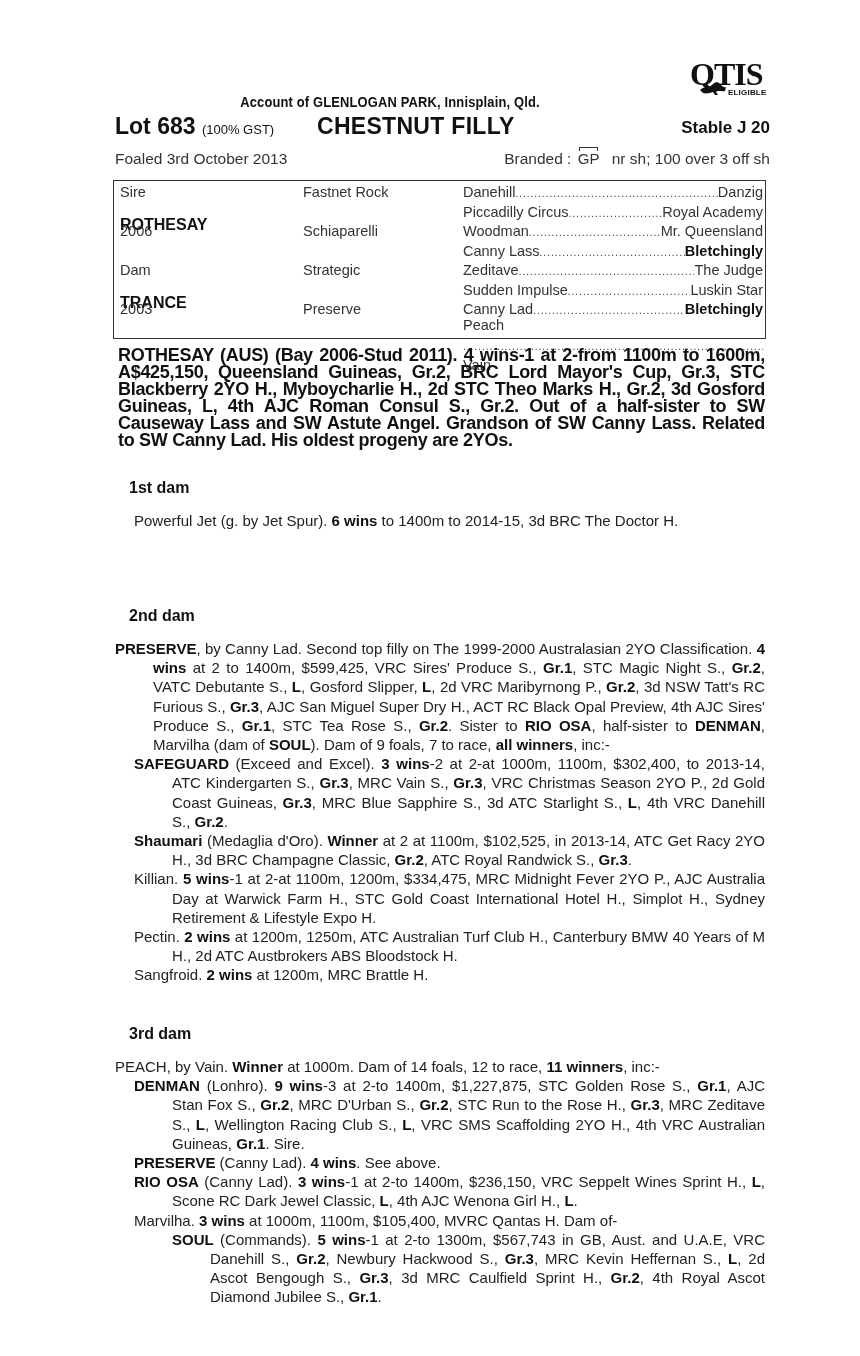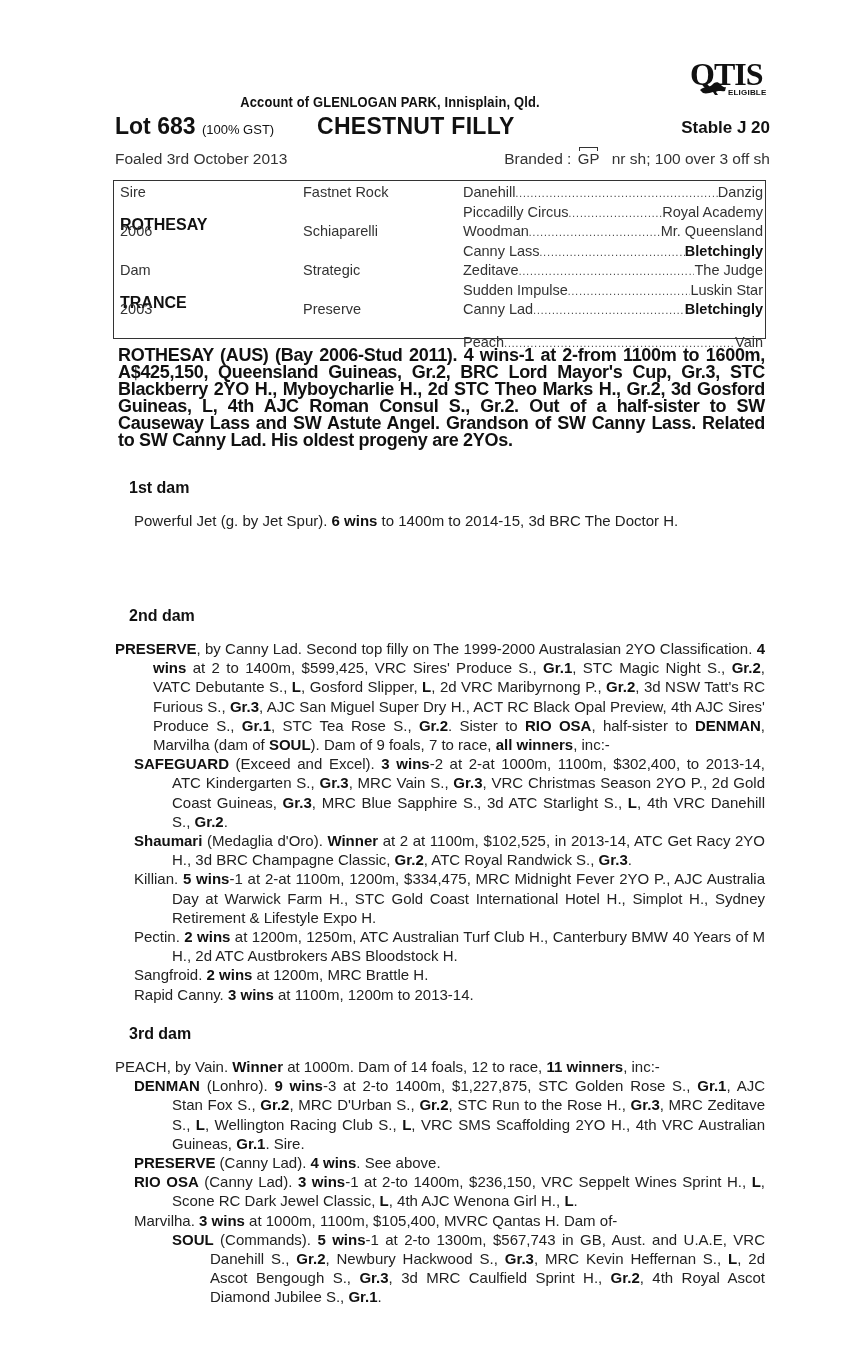--- a/index.html
+++ b/index.html
@@ -109,21 +109,21 @@
     <div class="gp" style="top:99.5px;">
         <span class="name">Sudden Impulse</span>
         <span class="dots"></span>
         <span class="sire">Luskin Star</span>
       </div>
     <div class="gp" style="top:119px;">
         <span class="name">Canny Lad</span>
         <span class="dots"></span>
         <span class="sire b">Bletchingly</span>
       </div>
-    <div class="gp" style="top:152px;">
+    <div class="gp" style="top:135px;flex-direction:column;">
         <span class="name">Peach</span>
         <span class="dots"></span>
         <span class="sire">Vain</span>
       </div>
   </div>
 
   <div class="summary">ROTHESAY (AUS) (Bay 2006-Stud 2011). 4 wins-1 at 2-from 1100m to 1600m, A$425,150, Queensland Guineas, Gr.2, BRC Lord Mayor's Cup, Gr.3, STC Blackberry 2YO H., Myboycharlie H., 2d STC Theo Marks H., Gr.2, 3d Gosford Guineas, L, 4th AJC Roman Consul S., Gr.2. Out of a half-sister to SW Causeway Lass and SW Astute Angel. Grandson of SW Canny Lass. Related to SW Canny Lad. His oldest progeny are 2YOs.</div>
 
   <div class="section" style="top:464px;">
     <h3>1st dam</h3>
@@ -134,21 +134,20 @@
 
   <div class="section" style="top:592px;">
     <h3>2nd dam</h3>
     <div>
         <div class="para p0"><b>PRESERVE</b>, by Canny Lad. Second top filly on The 1999-2000 Australasian 2YO Classification. <b>4 wins</b> at 2 to 1400m, $599,425, VRC Sires' Produce S., <b>Gr.1</b>, STC Magic Night S., <b>Gr.2</b>, VATC Debutante S., <b>L</b>, Gosford Slipper, <b>L</b>, 2d VRC Maribyrnong P., <b>Gr.2</b>, 3d NSW Tatt's RC Furious S., <b>Gr.3</b>, AJC San Miguel Super Dry H., ACT RC Black Opal Preview, 4th AJC Sires' Produce S., <b>Gr.1</b>, STC Tea Rose S., <b>Gr.2</b>. Sister to <b>RIO OSA</b>, half-sister to <b>DENMAN</b>, Marvilha (dam of <b>SOUL</b>). Dam of 9 foals, 7 to race, <b>all winners</b>, inc:-</div>
         <div class="para p1"><b>SAFEGUARD</b> (Exceed and Excel). <b>3 wins</b>-2 at 2-at 1000m, 1100m, $302,400, to 2013-14, ATC Kindergarten S., <b>Gr.3</b>, MRC Vain S., <b>Gr.3</b>, VRC Christmas Season 2YO P., 2d Gold Coast Guineas, <b>Gr.3</b>, MRC Blue Sapphire S., 3d ATC Starlight S., <b>L</b>, 4th VRC Danehill S., <b>Gr.2</b>.</div>
         <div class="para p1"><b>Shaumari</b> (Medaglia d'Oro). <b>Winner</b> at 2 at 1100m, $102,525, in 2013-14, ATC Get Racy 2YO H., 3d BRC Champagne Classic, <b>Gr.2</b>, ATC Royal Randwick S., <b>Gr.3</b>.</div>
         <div class="para p1">Killian. <b>5 wins</b>-1 at 2-at 1100m, 1200m, $334,475, MRC Midnight Fever 2YO P., AJC Australia Day at Warwick Farm H., STC Gold Coast International Hotel H., Simplot H., Sydney Retirement &amp; Lifestyle Expo H.</div>
         <div class="para p1">Pectin. <b>2 wins</b> at 1200m, 1250m, ATC Australian Turf Club H., Canterbury BMW 40 Years of M H., 2d ATC Austbrokers ABS Bloodstock H.</div>
         <div class="para p1">Sangfroid. <b>2 wins</b> at 1200m, MRC Brattle H.</div>
-        <div class="para p1">Rapid Canny. <b>3 wins</b> at 1100m, 1200m to 2013-14.</div>
       </div>
   </div>
 
   <div class="section" style="top:1010px;">
     <h3>3rd dam</h3>
     <div>
         <div class="para p0">PEACH, by Vain. <b>Winner</b> at 1000m. Dam of 14 foals, 12 to race, <b>11 winners</b>, inc:-</div>
         <div class="para p1"><b>DENMAN</b> (Lonhro). <b>9 wins</b>-3 at 2-to 1400m, $1,227,875, STC Golden Rose S., <b>Gr.1</b>, AJC Stan Fox S., <b>Gr.2</b>, MRC D'Urban S., <b>Gr.2</b>, STC Run to the Rose H., <b>Gr.3</b>, MRC Zeditave S., <b>L</b>, Wellington Racing Club S., <b>L</b>, VRC SMS Scaffolding 2YO H., 4th VRC Australian Guineas, <b>Gr.1</b>. Sire.</div>
         <div class="para p1"><b>PRESERVE</b> (Canny Lad). <b>4 wins</b>. See above.</div>
         <div class="para p1"><b>RIO OSA</b> (Canny Lad). <b>3 wins</b>-1 at 2-to 1400m, $236,150, VRC Seppelt Wines Sprint H., <b>L</b>, Scone RC Dark Jewel Classic, <b>L</b>, 4th AJC Wenona Girl H., <b>L</b>.</div>

